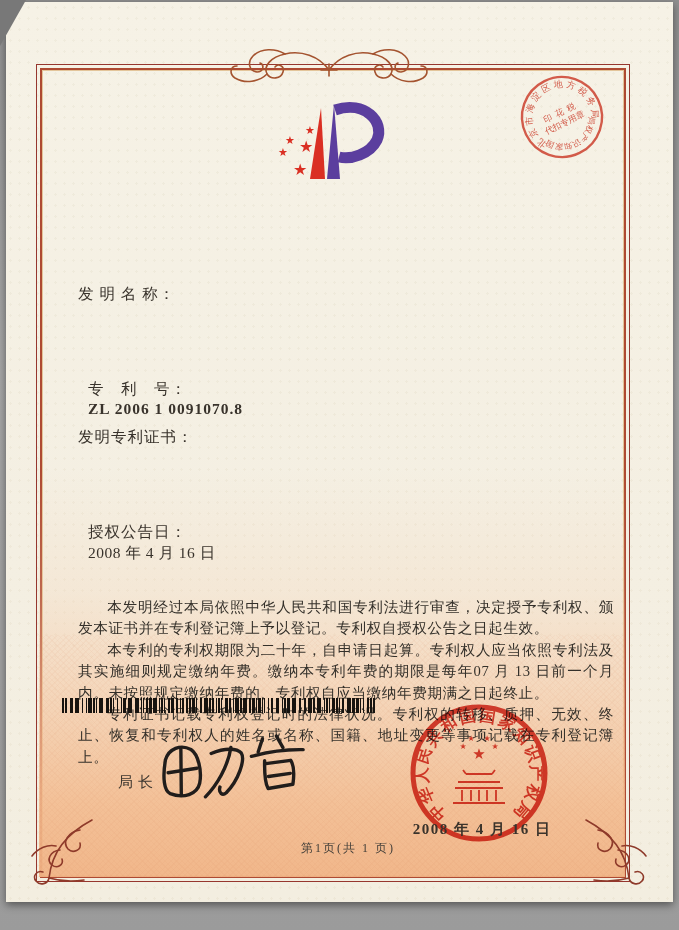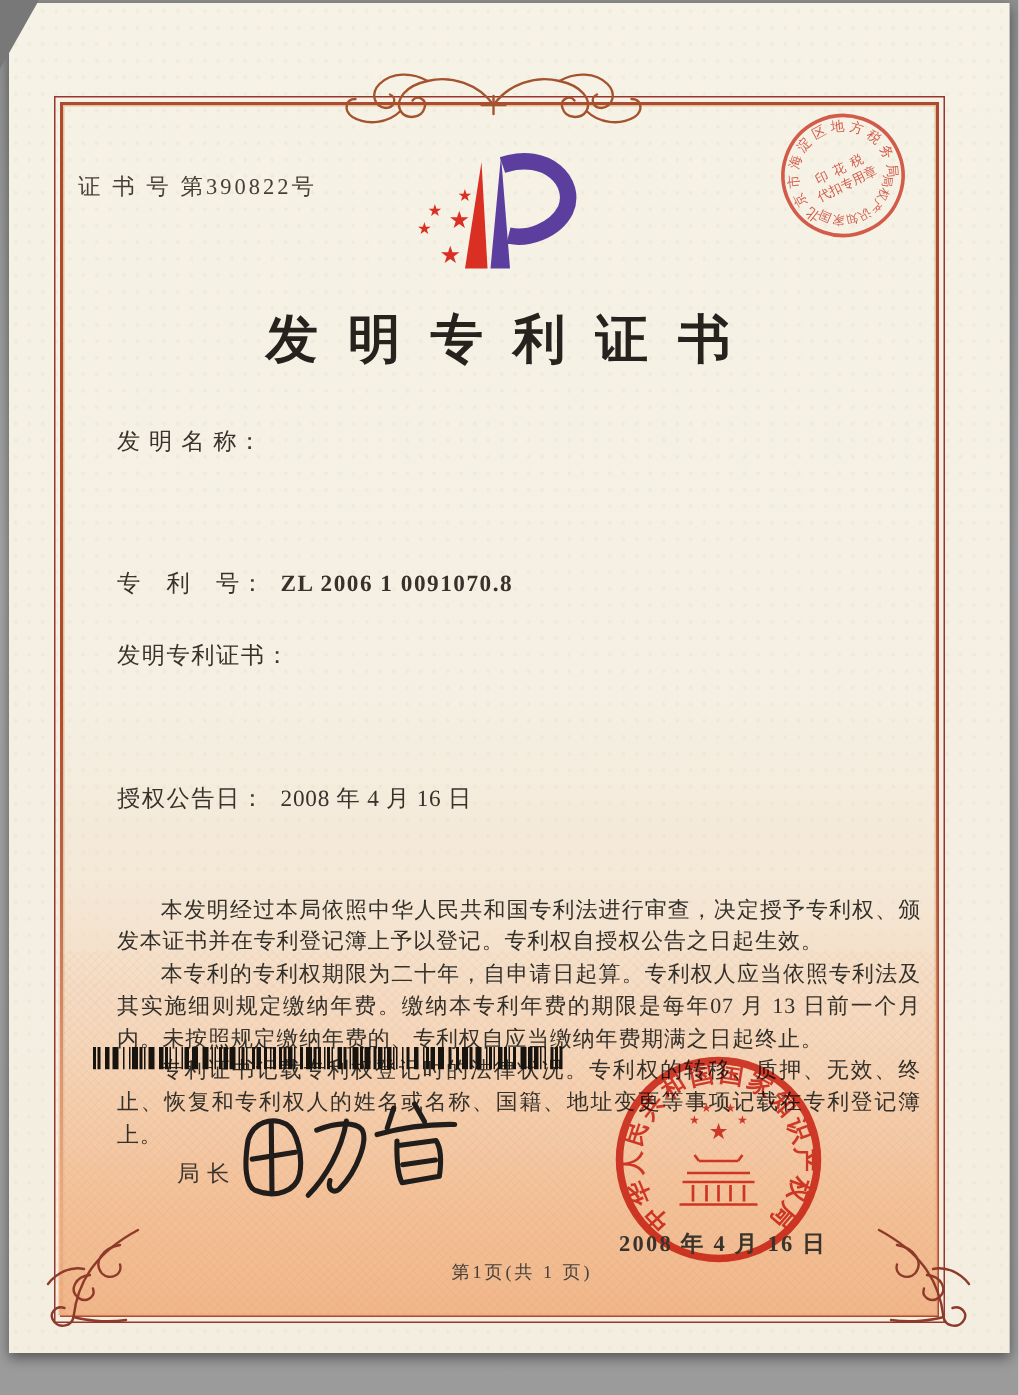--- a/index.html
+++ b/index.html
@@ -57,21 +57,21 @@
     transform:rotate(-26deg);opacity:.88;mix-blend-mode:multiply;
   }
   .title{
     position:absolute;left:30px;top:201px;width:592px;z-index:3;
     text-align:center;font-size:35px;font-weight:700;color:#26221d;
     letter-spacing:20px;padding-left:20px;box-sizing:border-box;
   }
   
   .field{
     position:absolute;left:72px;z-index:3;display:flex;align-items:baseline;
-    font-size:15.5px;color:#38322b;white-space:nowrap;
+    font-size:15.5px;color:#38322b;white-space:nowrap;flex-direction:column;
   }
   .field .lab{letter-spacing:1px;}
   .field .val{margin-left:10px;letter-spacing:.5px;}
   .field .val.bold{font-weight:700;letter-spacing:1px;}
   .f0{top:282px}.f1{top:330px}.f2{top:377px}.f3{top:425px}.f4{top:472px}.f5{top:520px}
   
   .body-text{
     position:absolute;left:72px;top:547px;width:536px;z-index:3;
     font-size:14.6px;line-height:21.4px;color:#34302a;text-align:justify;
     letter-spacing:.6px;
@@ -123,21 +123,20 @@
       <path d="M106,26 C96,12 78,6 62,10 C48,13 40,22 44,30 C48,36 58,35 60,28 C62,22 55,19 52,23"></path>
       <path d="M62,10 C52,4 38,4 30,12 C24,18 26,27 34,28 C40,28 42,21 37,19"></path>
       <path d="M44,30 C36,38 22,40 12,34 C6,30 7,22 14,22"></path>
       <path d="M106,26 C116,12 134,6 150,10 C164,13 172,22 168,30 C164,36 154,35 152,28 C150,22 157,19 160,23"></path>
       <path d="M150,10 C160,4 174,4 182,12 C188,18 186,27 178,28 C172,28 170,21 175,19"></path>
       <path d="M168,30 C176,38 190,40 200,34 C206,30 205,22 198,22"></path>
       <path d="M98,26 L114,26 M106,20 L106,32"></path>
     </g>
   </svg>
 
-  <div class="cert-no">证 书 号 第390822号</div>
 
   <div class="tax-stamp">
     <svg viewBox="0 0 100 100" width="100" height="100">
       <circle cx="50" cy="50" r="40" fill="none" stroke="#d64a3a" stroke-width="2.4"></circle>
       <path id="txTop" d="M25.4,67.2 A30,30 0 1 1 74.6,67.2" fill="none"></path>
       <path id="txBot" d="M74.5,61.4 A27,27 0 0 1 25.5,61.4" fill="none"></path>
       <text class="cjk" font-size="9" fill="#d64a3a" letter-spacing="1">
         <textPath href="#txTop" textLength="128">北京市海淀区地方税务局</textPath>
       </text>
       <text class="cjk" font-size="8" fill="#d64a3a">
@@ -152,21 +151,20 @@
     <path d="M44,12 L48,83 L33,83 Z" fill="#da2f23"></path>
     <path d="M51,8 L57,83 L44,83 Z" fill="#5b3e9e" transform="translate(6,0)"></path>
     <path d="M58,14 C88,4 108,26 100,44 C93,58 74,64 62,61" fill="none" stroke="#5b3e9e" stroke-width="11"></path>
     <text x="28" y="38" font-size="11" fill="#da2f23">★</text>
     <text x="8" y="48" font-size="11" fill="#da2f23">★</text>
     <text x="22" y="56" font-size="16" fill="#da2f23">★</text>
     <text x="1" y="60" font-size="11" fill="#da2f23">★</text>
     <text x="16" y="79" font-size="16" fill="#da2f23">★</text>
   </svg>
 
-  <div class="title">发明专利证书</div>
 
   <div class="field f0">
     <span class="lab">发 明 名 称：</span>
   </div>
   <div class="field f2">
     <span class="lab">专　利　号：</span>
     <span class="val bold">ZL 2006 1 0091070.8</span>
   </div>
   <div class="field f3">
     <span class="lab">发明专利证书：</span>

